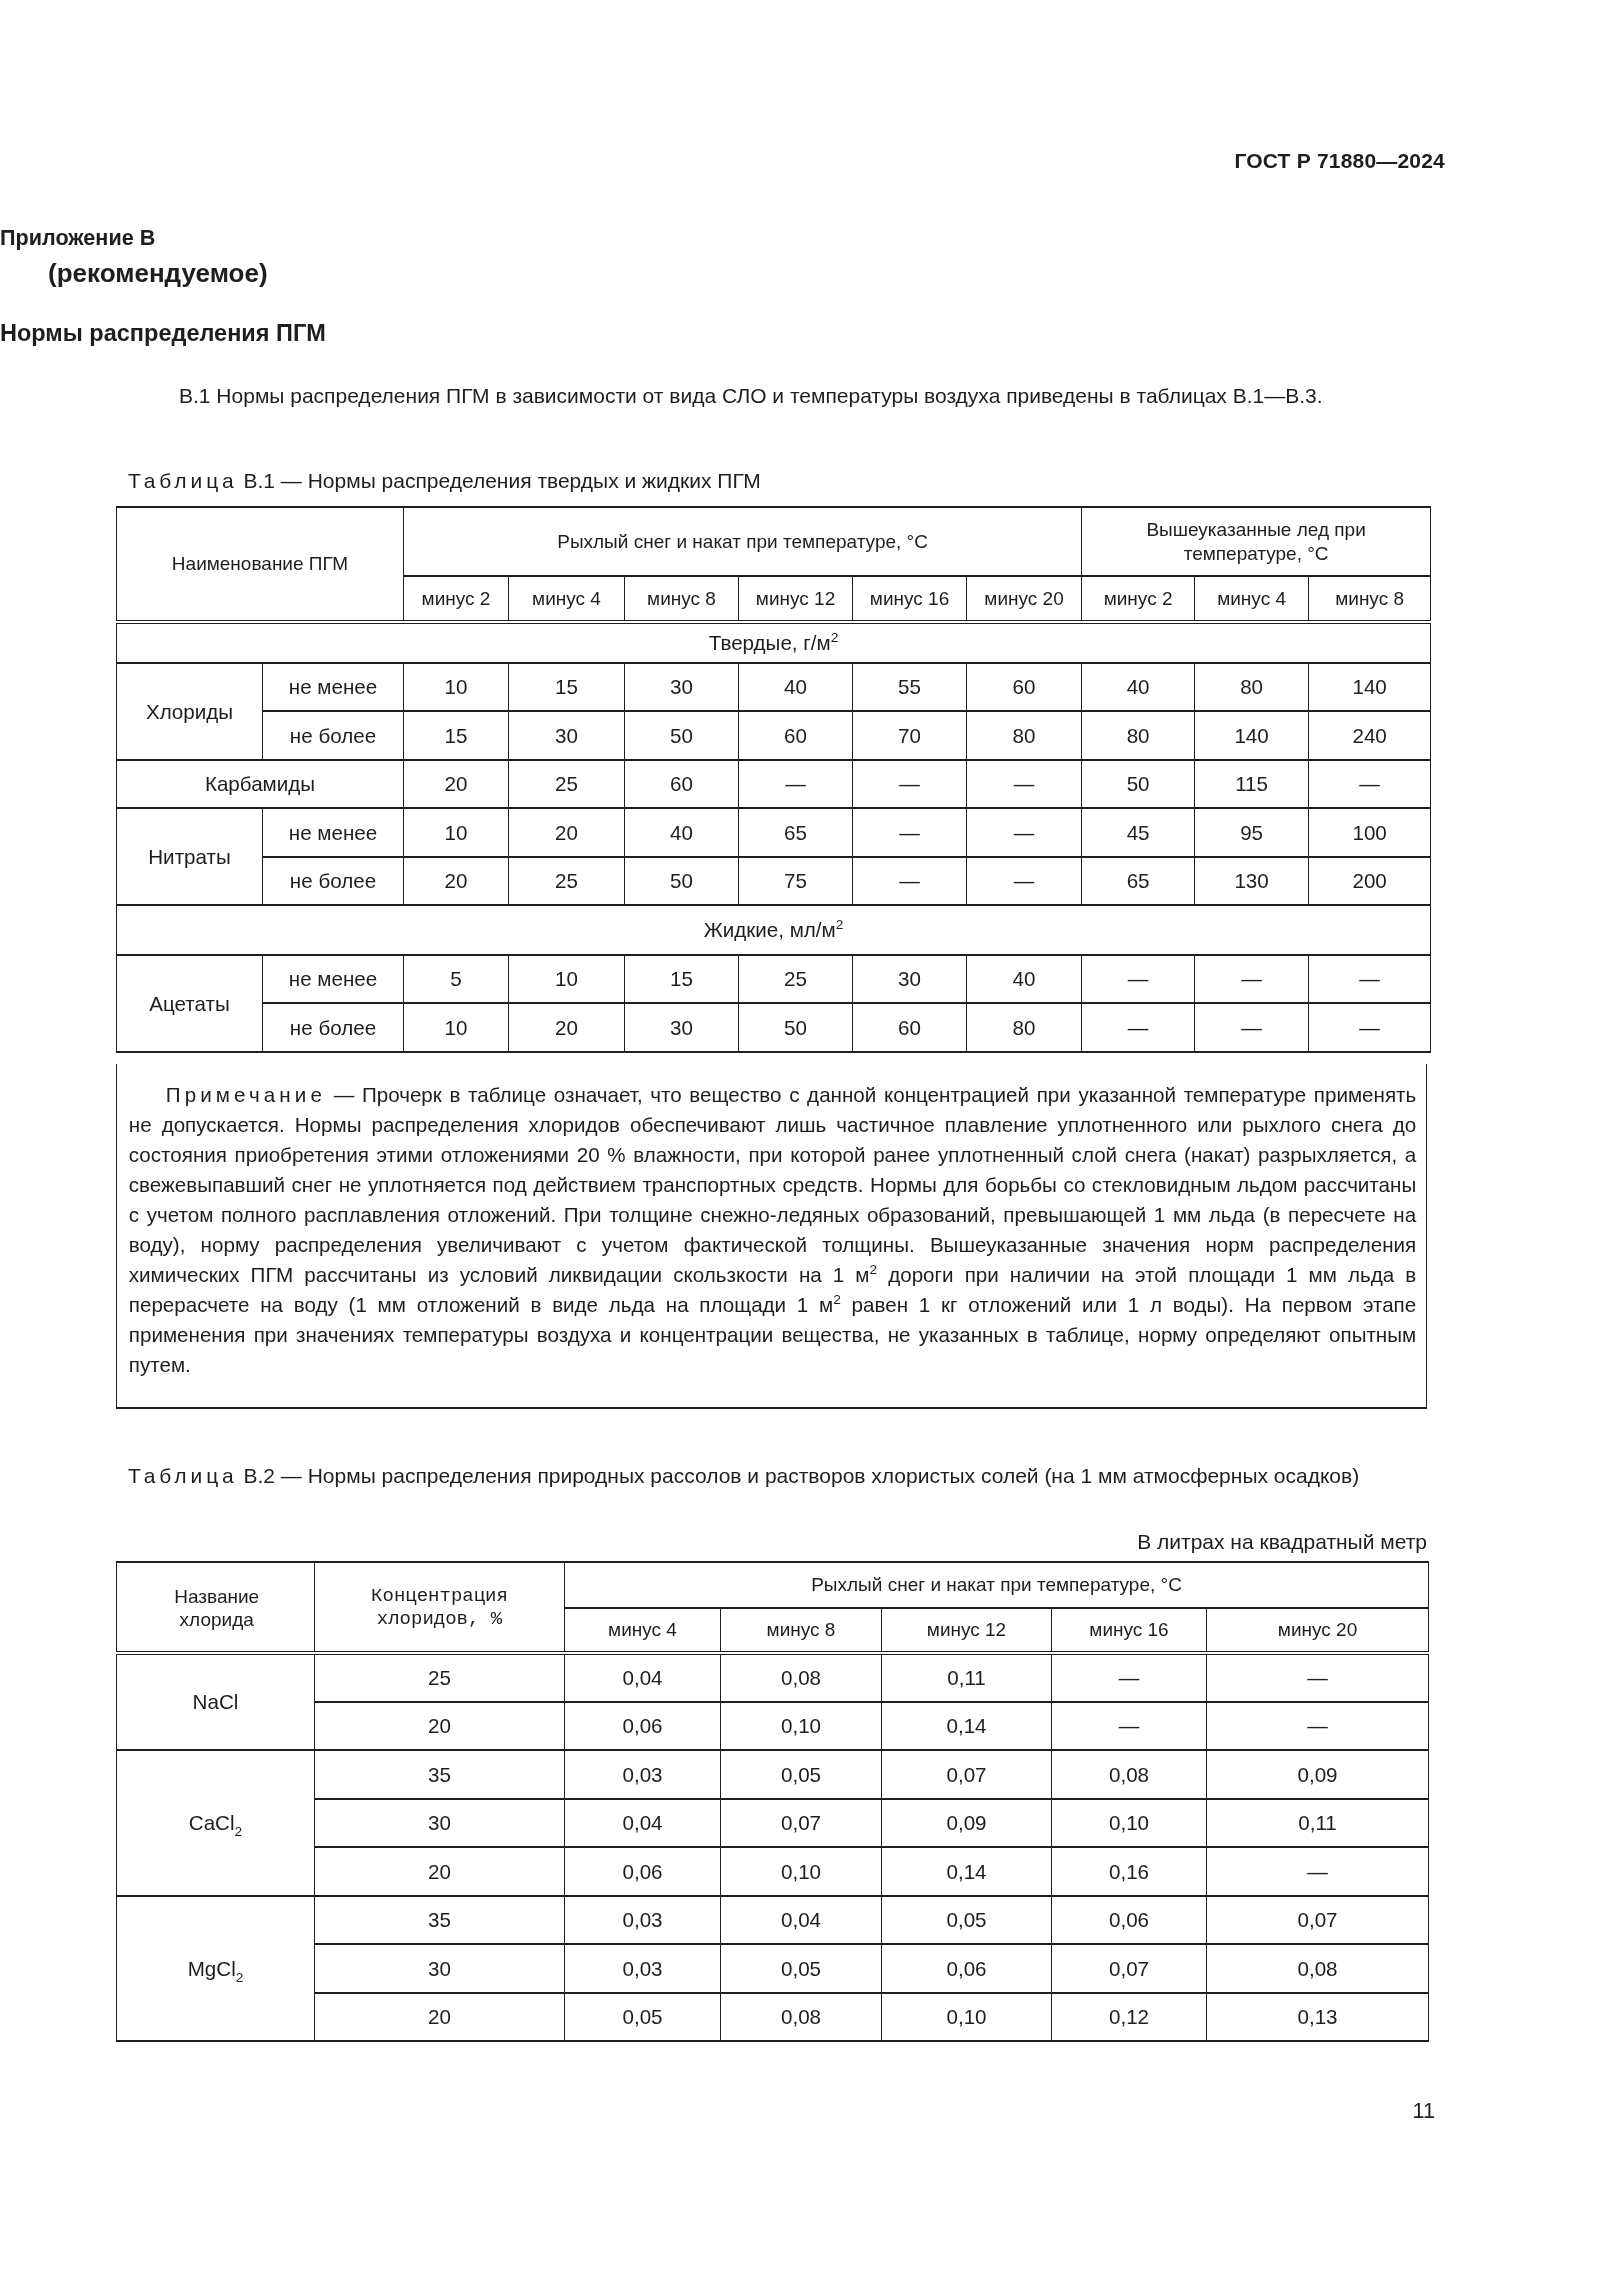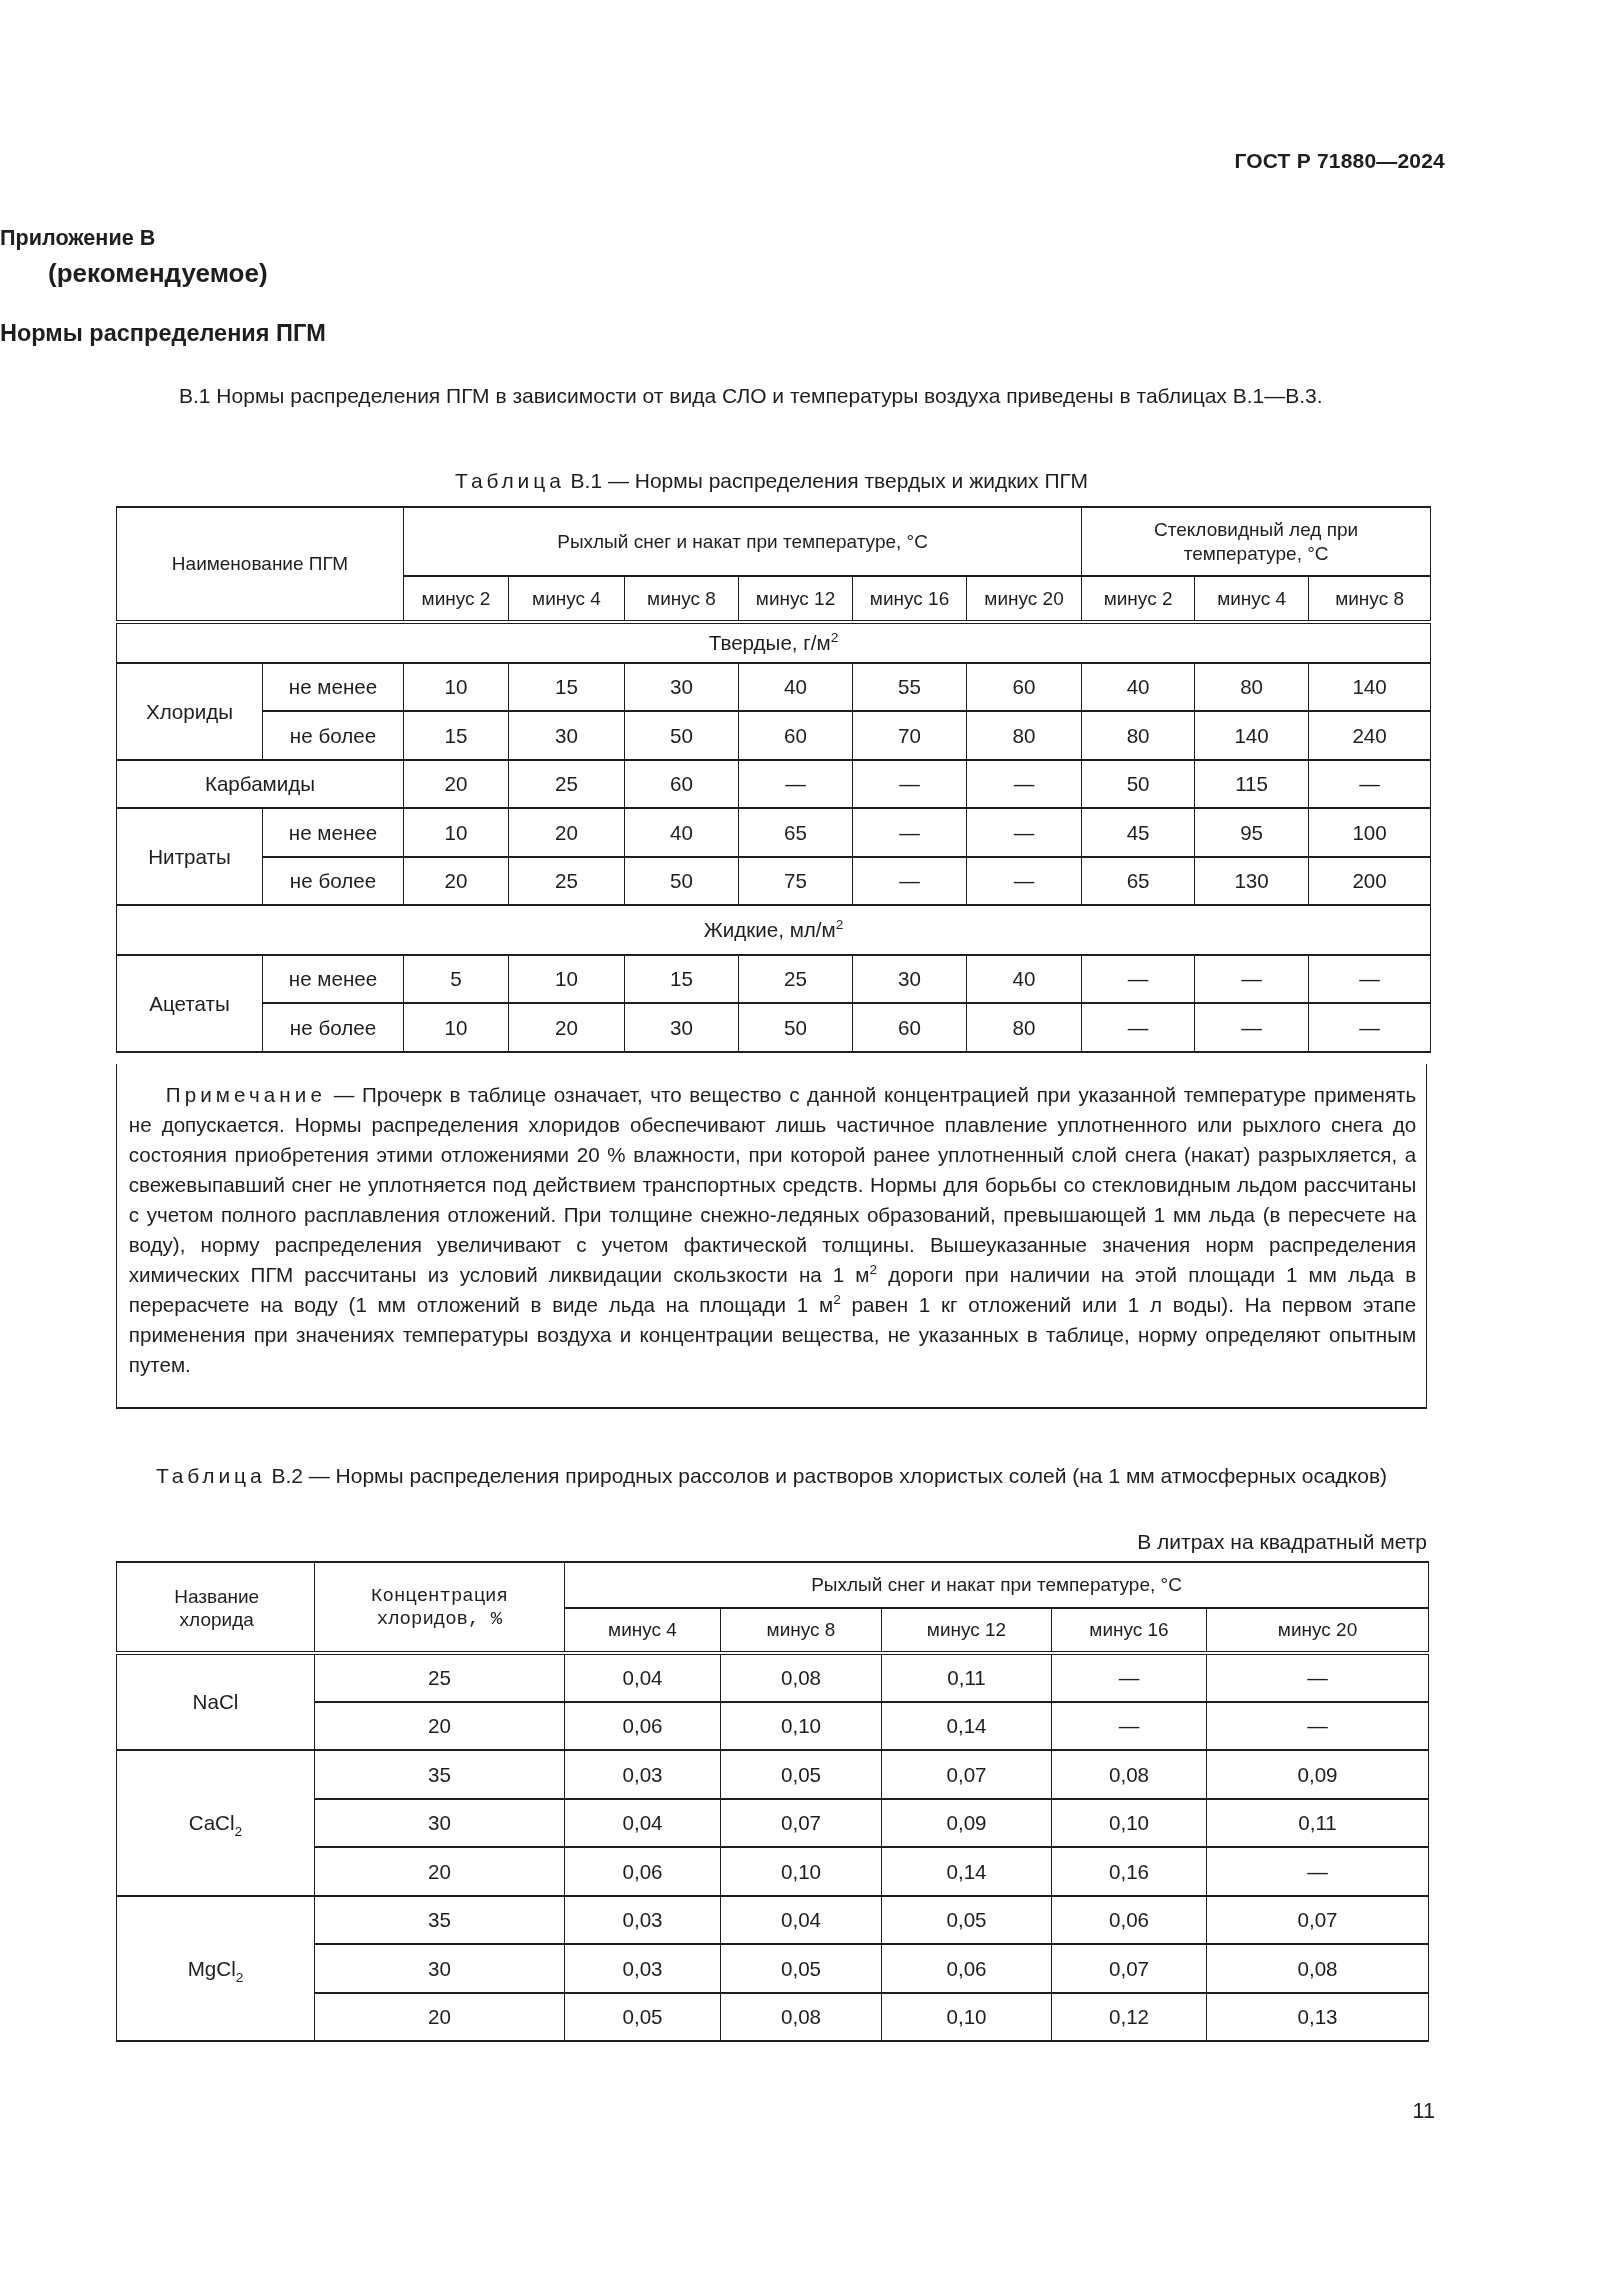--- a/index.html
+++ b/index.html
@@ -9,21 +9,21 @@
     color: #1e1e1e;
   }
   .abs { position: absolute; }
   .doc-code { right: 176px; top: 149px; font-size: 21px; font-weight: bold; letter-spacing: 0.2px; }
   .center-block { left: 0; width: 1558px; text-align: left; }
   .appendix-title { top: 225px; font-size: 21.6px; font-weight: bold; }
   .appendix-sub { top: 258px; font-size: 26px; font-weight: bold; padding-left: 48px; }
   .section-title { top: 320px; font-size: 23.5px; font-weight: bold; }
   .para { left: 116px; width: 1311px; font-size: 21px; line-height: 29px; text-align: justify; }
   .para-indent { text-indent: 63px; }
-  .caption { left: 116px; width: 1311px; font-size: 21px; line-height: 26.5px; text-align: center; }
+  .caption { left: 128px; width: 1311px; font-size: 21px; line-height: 26.5px; }
   .spaced { letter-spacing: 3.9px; }
   .units { right: 194px; font-size: 21px; }
 
   table.grid { position: absolute; border-collapse: collapse; table-layout: fixed; font-size: 20.6px; }
   table.grid td {
     border: 1.5px solid #1e1e1e; text-align: center; vertical-align: middle;
     padding: 0; overflow: hidden; line-height: 23.5px;
   }
   table.grid .hdr { font-size: 19px; }
   table.grid tr.dbl td { border-bottom: 4.9px double #1e1e1e; }
@@ -67,21 +67,21 @@
     <col style="width:114px">
       <col style="width:115px">
       <col style="width:113px">
       <col style="width:114px">
       <col style="width:122px">
   </colgroup>
   <tbody>
       <tr style="height:69px" class="thick">
     <td class="hdr" colspan="2" rowspan="2" style="border-bottom:4.9px double #1e1e1e;">Наименование ПГМ</td>
     <td class="hdr" colspan="6">Рыхлый снег и накат при температуре, °С</td>
-    <td class="hdr" colspan="3" style="padding:0 39px;">Стекловидный лед при температуре, °С</td>
+    <td class="hdr" colspan="3" style="padding:0 39px;">Вышеуказанные лед при температуре, °С</td>
   </tr>
   <tr style="height:46px" class="dbl">
     <td class="hdr">минус 2</td>
     <td class="hdr">минус 4</td>
     <td class="hdr">минус 8</td>
     <td class="hdr">минус 12</td>
     <td class="hdr">минус 16</td>
     <td class="hdr">минус 20</td>
     <td class="hdr">минус 2</td>
     <td class="hdr">минус 4</td>

